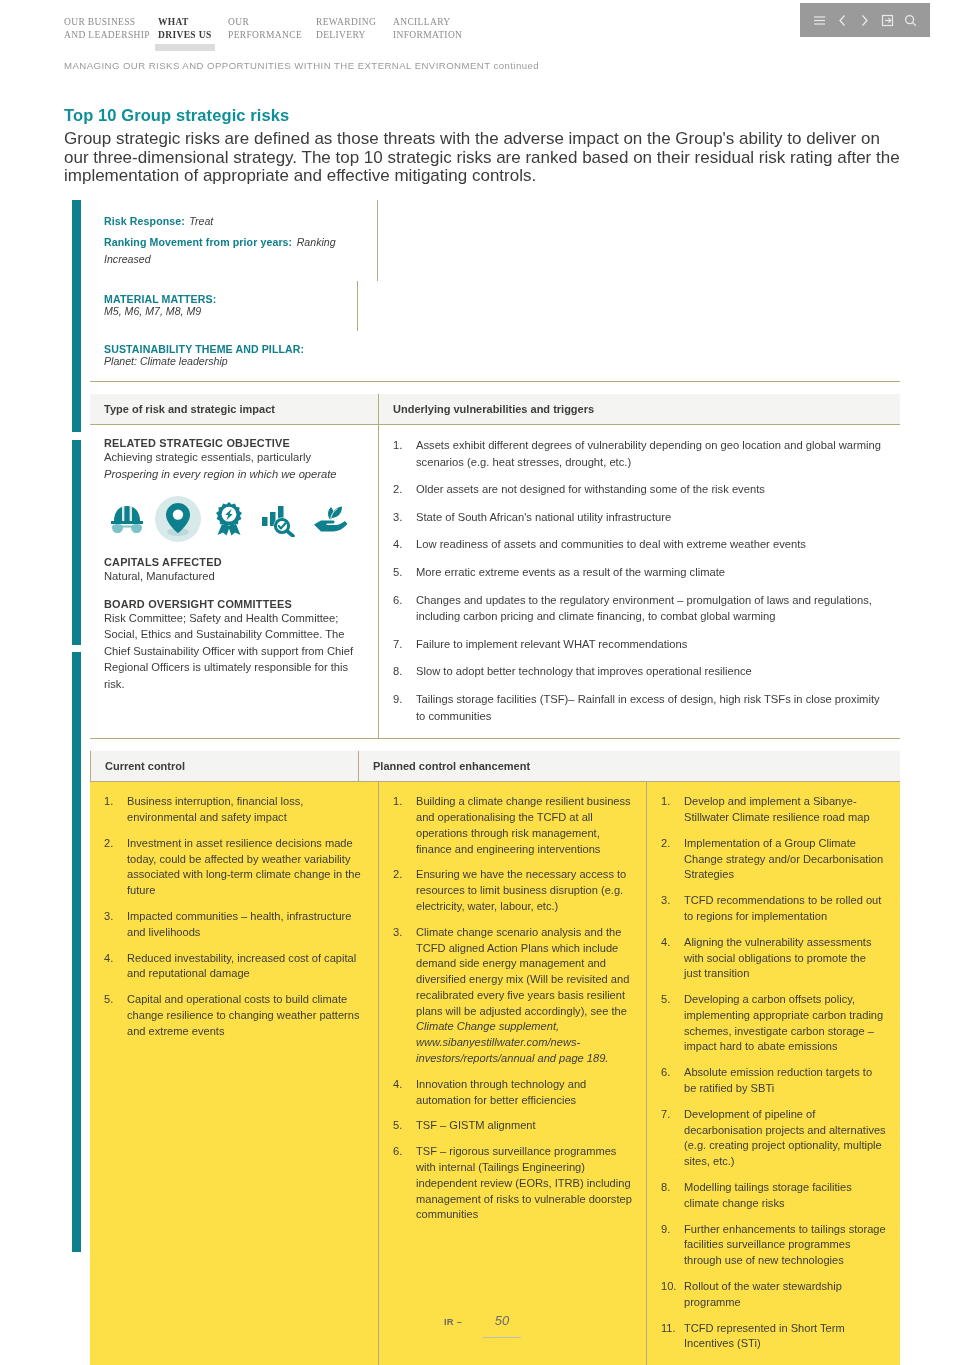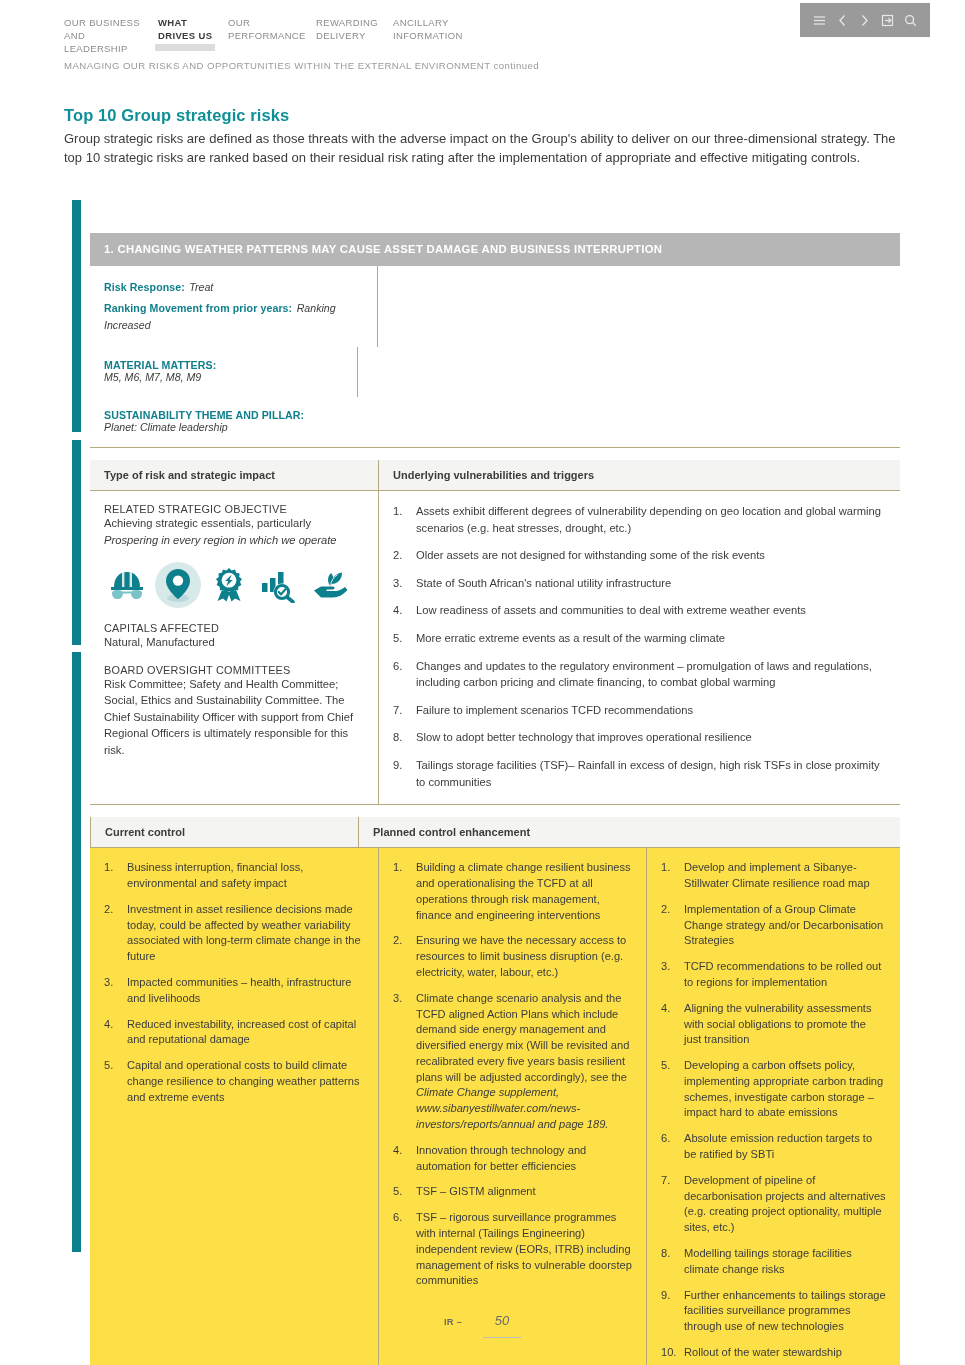--- a/index.html
+++ b/index.html
@@ -14,21 +14,21 @@
   }
 
   
   .topnav {
     position: absolute; left: 64px; top: 16px;
     display: flex; gap: 0;
   }
   .nav-item {
     font-size: 9.5px; letter-spacing: .35px; line-height: 13px;
     color: #8c8c8c; text-transform: uppercase;
-    white-space: pre-line; position: relative; padding-right: 8px;
+    white-space: pre-line; position: relative; padding-right: 8px; font-family: Liberation Serif, serif;
   }
   .nav-item.w1 { width: 94px; }
   .nav-item.w2 { width: 70px; }
   .nav-item.w3 { width: 88px; }
   .nav-item.w4 { width: 77px; }
   .nav-item.w5 { width: 90px; }
   .nav-item.active { color: #3c3c3b; font-weight: bold; }
   .nav-underline {
     position: absolute; left: 155px; top: 44px;
     width: 60px; height: 7px; background: #dcdcdc;
@@ -54,21 +54,21 @@
   .running-head .cont { text-transform: none; }
 
   
   .section-title {
     position: absolute; left: 64px; top: 106px;
     font-size: 16.5px; font-weight: bold; color: #0f9097;
     letter-spacing: .1px;
   }
   .intro {
     position: absolute; left: 64px; top: 130px; width: 840px;
-    font-size: 13px; line-height: 18.5px; color: #3c3c3b;
+    font-size: 17px; line-height: 18.5px; color: #3c3c3b;
   }
 
   
   .cat-legend {
     position: absolute; right: 65px; top: 204px;
     font-size: 10.3px; letter-spacing: .45px; font-weight: bold; margin-top: 28px;
   }
   .cat-on  { color: #c0652a; }
   .cat-off { color: #8c8c8c; font-weight: normal; }
   .cat-sep { color: #8c8c8c; font-weight: normal; padding: 0 2px; }
@@ -126,21 +126,21 @@
   .t1 .tbl-body { background: #ffffff; border-bottom: 1px solid #b5a97f; }
   .t1 .td.a { border-right: none; }
 
   .t2 .th.a, .t2 .td.a { width: 288px; }
   .t2 .th.b, .t2 .td.b { width: 268px; border-left: 1px solid #b5a97f; }
   .t2 .th.c, .t2 .td.c { flex: 1; border-left: 1px solid #b5a97f; }
   .t2 .tbl-body { background: #fde047; border-bottom: 1px solid #b5a97f; min-height: 556px; }
 
   
   .blk-lbl {
-    font-weight: normal; font-size: 10.9px; color: #3c3c3b;
+    font-weight: bold; font-size: 10.9px; color: #3c3c3b;
     letter-spacing: .2px; margin-top: 13px;
   }
   .blk-lbl.first { margin-top: 0; }
   .blk-txt { font-size: 11.2px; line-height: 16.5px; color: #3c3c3b; }
   .blk-txt .it { font-style: italic; }
 
   
   ol.nl {
     margin: 0; padding: 0; list-style: none;
     counter-reset: li;
@@ -248,21 +248,20 @@
 </div>
 
 <div class="card">
 
   <div class="teal-bar" style="top:0px; height:232px;"></div>
   <div class="teal-bar" style="top:240px; height:205px;"></div>
   <div class="teal-bar" style="top:452px; height:600px;"></div>
 
   <div class="card-inner">
 
-    <div class="risk-title-bar">1. CHANGING WEATHER PATTERNS MAY CAUSE ASSET DAMAGE AND BUSINESS INTERRUPTION</div>
 
     <div class="meta-row">
       <div class="meta-cell c1">
         <div class="meta-line">
           <span class="meta-lbl">Risk Response:</span>
           <span class="meta-val">Treat</span>
         </div>
         <div class="meta-line">
           <span class="meta-lbl">Ranking Movement from prior years:</span>
           <span class="meta-val">Ranking Increased</span>
@@ -345,21 +344,21 @@
         </div>
 
         <div class="td b">
           <ol class="nl">
             <li>Assets exhibit different degrees of vulnerability depending on geo location and global warming scenarios (e.g. heat stresses, drought, etc.)</li>
             <li>Older assets are not designed for withstanding some of the risk events</li>
             <li>State of South African's national utility infrastructure</li>
             <li>Low readiness of assets and communities to deal with extreme weather events</li>
             <li>More erratic extreme events as a result of the warming climate</li>
             <li>Changes and updates to the regulatory environment – promulgation of laws and regulations, including carbon pricing and climate financing, to combat global warming</li>
-            <li>Failure to implement scenarios TCFD recommendations</li>
+            <li>Failure to implement relevant WHAT recommendations</li>
             <li>Slow to adopt better technology that improves operational resilience</li>
             <li>Tailings storage facilities (TSF)– Rainfall in excess of design, high risk TSFs in close proximity to communities</li>
           </ol>
         </div>
       </div>
     </div>
 
     <div class="tbl t2">
       <div class="tbl-head">
         <div class="th b">Current control</div>

